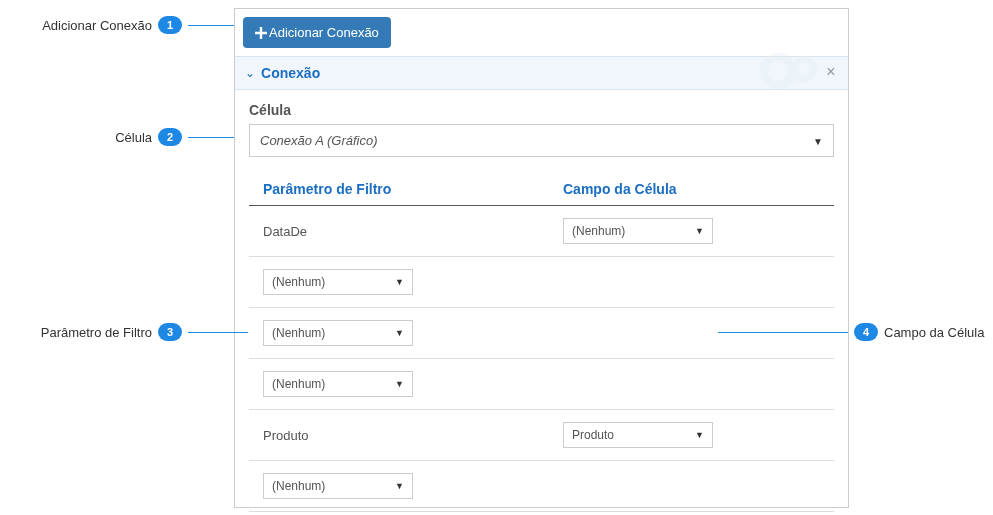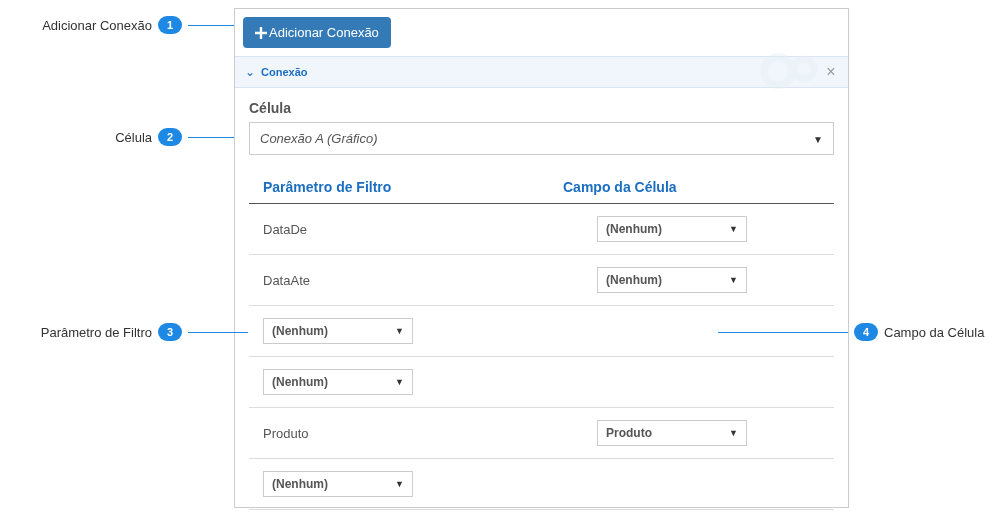--- a/index.html
+++ b/index.html
@@ -87,21 +87,21 @@
       position: relative;
     }
     .section-header .chev {
       margin-right: 6px;
       color: #1b6ec2;
       font-size: 12px;
     }
     .section-header .title {
       color: #1b6ec2;
       font-weight: bold;
-      font-size: 11px;
+      font-size: 14px;
     }
     .section-close {
       position: absolute;
       right: 8px;
       top: 6px;
       color: #999;
       font-size: 16px;
       cursor: pointer;
       width: 18px;
       text-align: center;
@@ -158,34 +158,32 @@
       font-size: 14px;
     }
     .th1 { width: 300px; }
     .th2 { flex: 1; }
 
     .trow {
       display: flex;
       align-items: center;
       padding: 12px 14px;
       border-bottom: 1px solid #ddd;
-      gap: 34px;
     }
     .td1 { width: 300px; color: #555; }
     .td2 { width: 160px; }
 
     .mini-select {
       width: 150px;
       border: 1px solid #ccc;
       padding: 5px 8px;
       font-size: 12px;
       color: #555;
       background: #fff;
       position: relative;
-      font-weight: bold;
     }
     .mini-select .caret {
       position: absolute;
       right: 8px;
       top: 50%;
       transform: translateY(-50%);
       font-size: 9px;
       color: #333;
     }
   </style>
@@ -252,21 +250,20 @@
         <div class="td1">DataDe</div>
         <div class="td2">
           <div class="mini-select">
             <span>(Nenhum)</span>
             <span class="caret">▼</span>
           </div>
         </div>
       </div>
 
       <div class="trow">
-        <div class="td1">DataAte</div>
         <div class="td2">
           <div class="mini-select">
             <span>(Nenhum)</span>
             <span class="caret">▼</span>
           </div>
         </div>
       </div>
 
       <div class="trow">
         <div class="td2">

